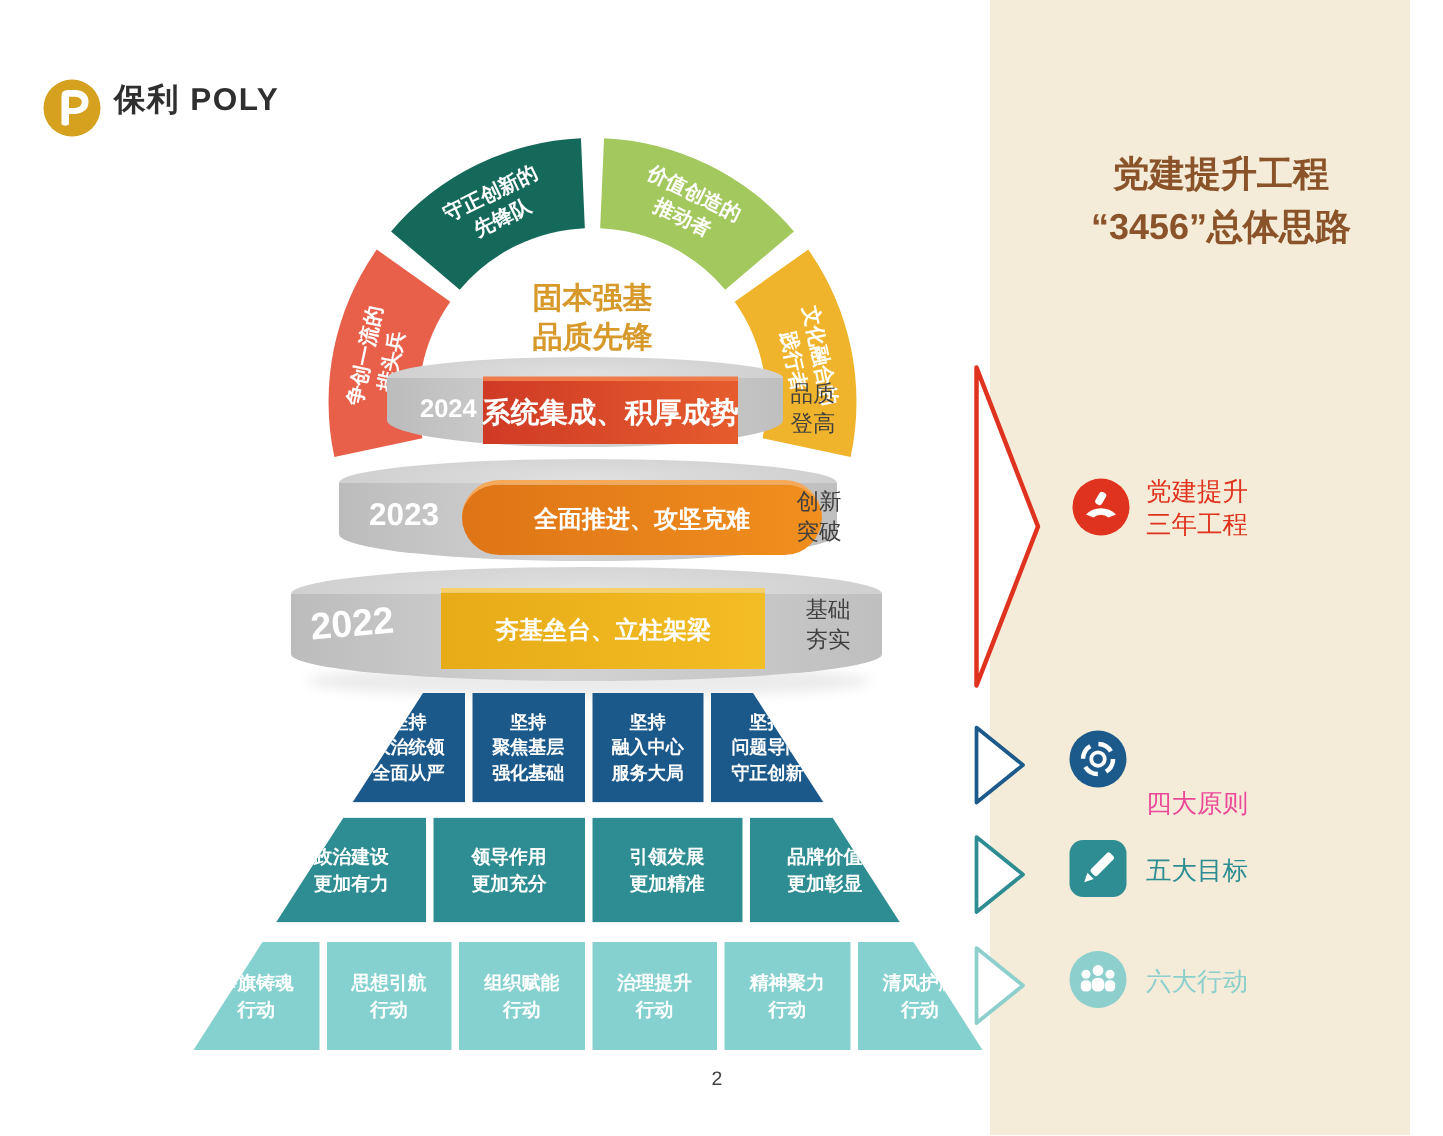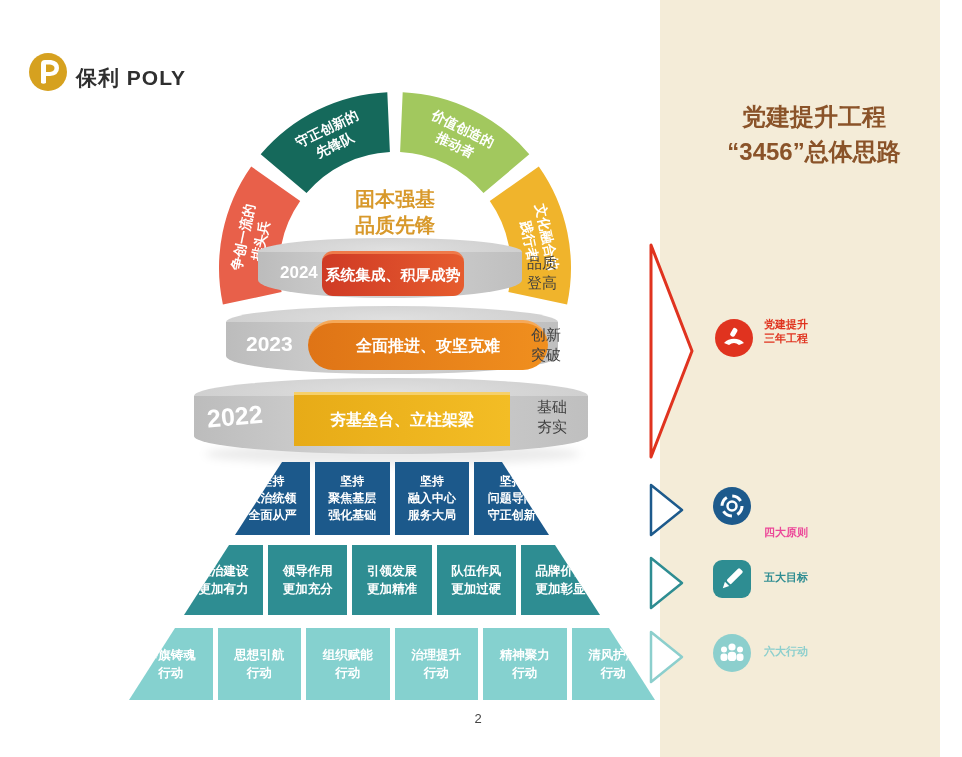--- a/index.html
+++ b/index.html
@@ -4,25 +4,25 @@
 <style>
   html,body{margin:0;padding:0;}
   .page{position:relative;width:962px;height:757px;background:#ffffff;overflow:hidden;
         font-family:"Liberation Sans",sans-serif;}
   .page *{box-sizing:border-box;}
 
   
   .sidebar{position:absolute;left:660px;top:0;width:280px;height:757px;background:#f4ecd8;}
   .sb-title{position:absolute;left:660px;top:100px;width:308px;text-align:center;
             color:#8a5329;font-weight:bold;font-size:24px;line-height:1.45;}
-  .sb-label{position:absolute;font-weight:bold;font-size:11px;line-height:1.3;white-space:nowrap;}
+  .sb-label{position:absolute;font-weight:normal;font-size:17px;line-height:1.3;white-space:nowrap;}
   .sb-icon{position:absolute;}
 
   
-  .logo{position:absolute;left:28px;top:52px;display:flex;align-items:flex-end;}
+  .logo{position:absolute;left:28px;top:52px;display:flex;align-items:flex-start;}
   .logo-text{margin-left:8px;font-weight:bold;color:#2f2f2f;font-size:21px;letter-spacing:1px;white-space:nowrap;}
 
   
   .fan{position:absolute;left:0;top:0;}
   .fan-label{position:absolute;color:#fff;font-weight:bold;font-size:13.5px;line-height:1.3;
              text-align:center;white-space:nowrap;
              transform:translate(-50%,-50%) rotate(var(--rot,0deg));}
   .fan-center{position:absolute;left:395px;top:186px;transform:translateX(-50%);
               text-align:center;color:#d8992b;font-weight:bold;font-size:20px;line-height:1.3;white-space:nowrap;}
 
@@ -33,22 +33,22 @@
   .cb3{left:194px;top:396px;width:394px;height:58px;background:linear-gradient(90deg,#bcbcbc,#d3d3d3 45%,#bfbfbf);}
   .ct2{left:226px;top:306px;width:332px;height:32px;background:radial-gradient(ellipse at 50% 40%,#e0e0e0,#c9c9c9);}
   .cb2{left:226px;top:322px;width:332px;height:52px;background:linear-gradient(90deg,#bcbcbc,#d3d3d3 45%,#bfbfbf);}
   .ct1{left:258px;top:238px;width:264px;height:28px;background:radial-gradient(ellipse at 50% 40%,#e0e0e0,#c9c9c9);}
   .cb1{left:258px;top:252px;width:264px;height:46px;background:linear-gradient(90deg,#bcbcbc,#d3d3d3 45%,#bfbfbf);}
   .cake-shadow{position:absolute;left:205px;top:443px;width:375px;height:22px;border-radius:50%;
                background:rgba(0,0,0,0.08);filter:blur(4px);}
 
   .tier-box{position:absolute;display:flex;align-items:center;justify-content:center;
             color:#fff;font-weight:bold;white-space:nowrap;}
-  .tb1{left:322px;top:251px;width:142px;height:45px;font-size:15px;
-       background:linear-gradient(90deg,#cf3a25,#e65c2e);border-top:3px solid #ef7a4a;border-radius:11px;}
+  .tb1{left:322px;top:251px;width:170px;height:45px;font-size:19px;
+       background:linear-gradient(90deg,#cf3a25,#e65c2e);border-top:3px solid #ef7a4a;}
   .tb2{left:308px;top:320px;width:240px;height:50px;font-size:16px;
        background:linear-gradient(90deg,#df7416,#f08f1e);border-top:3px solid #f5a95a;border-radius:25px;}
   .tb3{left:294px;top:392px;width:216px;height:54px;font-size:16px;
        background:linear-gradient(90deg,#e7ab17,#f3bd25);border-top:3px solid #f6d06a;}
 
   .year{position:absolute;color:#fff;font-weight:bold;}
   .y1{left:280px;top:263px;font-size:17px;}
   .y2{left:246px;top:332px;font-size:21px;text-align:right;}
   .y3{left:207px;top:402px;font-size:25px;transform:rotate(-5deg);}
 
@@ -188,24 +188,20 @@
     </div>
     <div class="cell cell-g">
       <span>领导作用</span>
       <span>更加充分</span>
     </div>
     <div class="cell cell-g">
       <span>引领发展</span>
       <span>更加精准</span>
     </div>
     <div class="cell cell-g">
-      <span>队伍作风</span>
-      <span>更加过硬</span>
-    </div>
-    <div class="cell cell-g">
       <span>品牌价值</span>
       <span>更加彰显</span>
     </div>
   </div>
 
   <div class="pyr-row row3">
     <div class="cell cell-a">
       <span>举旗铸魂</span>
       <span>行动</span>
     </div>

